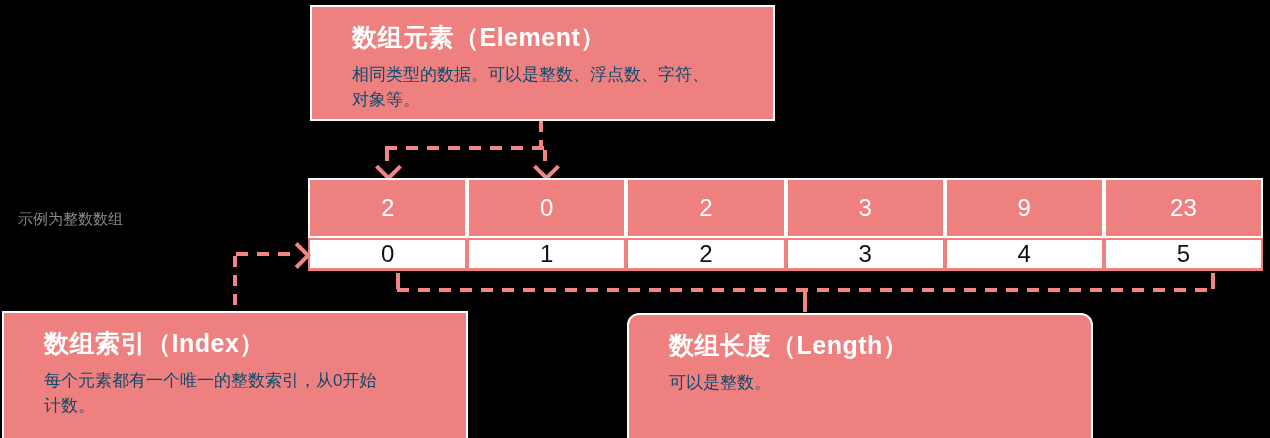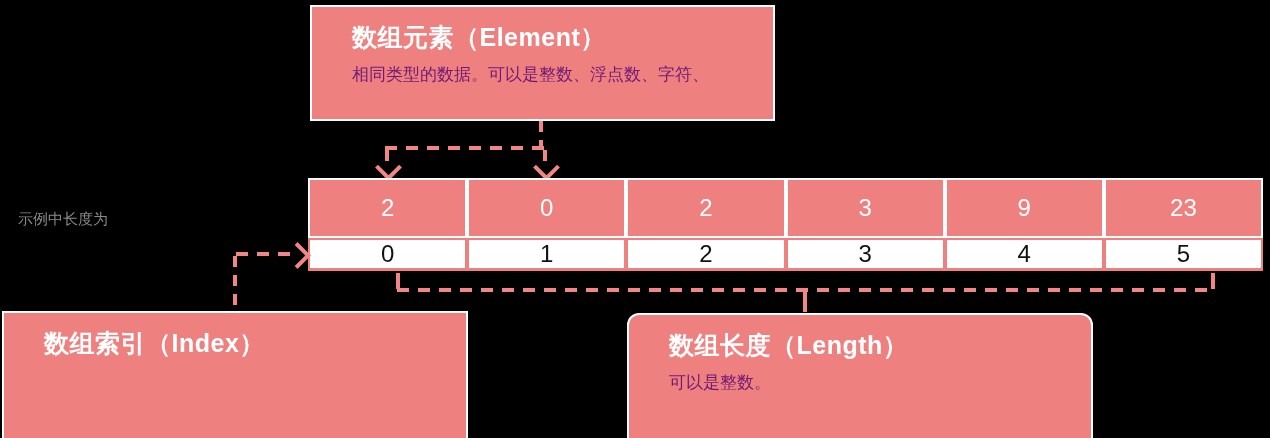--- a/index.html
+++ b/index.html
@@ -4,21 +4,21 @@
 <style>
   html,body { margin:0; padding:0; background:#000; }
   body { font-family:"Liberation Sans","DejaVu Sans",sans-serif; }
   .canvas { position:relative; width:1270px; height:438px; background:#000; overflow:hidden; }
 
   
   .callout { position:absolute; background:#ef8080; border:2px solid #ffffff; box-sizing:border-box;
              color:#fff; padding:14px 12px 10px 40px; }
   .callout-title { font-size:25px; font-weight:600; color:#ffffff; letter-spacing:0.5px; margin-bottom:9px; }
   .callout-body { }
-  .callout-line { font-size:17px; color:#701a75; line-height:1.45; }
+  .callout-line { font-size:17px; color:#0c4a6e; line-height:1.45; }
 
   .element-callout { left:310px; top:5px;   width:465px; height:116px; }
   .index-callout   { left:2px;   top:311px; width:466px; height:132px; }
   .length-callout  { left:627px; top:313px; width:466px; height:138px;border-radius:12px; }
 
   
   .side-label { position:absolute; left:18px; top:210px; font-size:15px; color:#8a8a8a; }
 
   
   .array-wrap { position:absolute; left:308px; top:178px; width:955px; }
@@ -41,31 +41,32 @@
 </style>
 </head>
 <body>
 
 <div class="canvas">
 
   <div class="callout element-callout">
     <div class="callout-title">数组元素（Element）</div>
     <div class="callout-body">
         <div class="callout-line">相同类型的数据。可以是整数、浮点数、字符、</div>
+        <div class="callout-line">对象等。</div>
       </div>
   </div>
 
   <div class="vdash" style="left:539px; top:121px; height:27px;"></div>
   <div class="hdash" style="left:385px; top:146px; width:162px;"></div>
   <div class="vdash" style="left:385px; top:150px; height:18px;"></div>
   <div class="vdash" style="left:543px; top:150px; height:18px;"></div>
   <div class="chev chev-down" style="left:379px; top:158px;"></div>
   <div class="chev chev-down" style="left:537px; top:158px;"></div>
 
-  <div class="side-label">示例中长度为</div>
+  <div class="side-label">示例为整数数组</div>
 
   <div class="array-wrap">
     <div class="value-row">
         <div class="value-cell">2</div>
         <div class="value-cell">0</div>
         <div class="value-cell">2</div>
         <div class="value-cell">3</div>
         <div class="value-cell">9</div>
         <div class="value-cell">23</div>
       </div>
@@ -83,20 +84,24 @@
   <div class="hdash" style="left:236px; top:252px; width:56px;"></div>
   <div class="chev chev-right" style="left:288px; top:246px;"></div>
 
   <div class="tick" style="left:396px; top:273px; height:16px;"></div>
   <div class="hdash" style="left:397px; top:288px; width:816px;"></div>
   <div class="tick" style="left:1211px; top:273px; height:16px;"></div>
   <div class="tick" style="left:803px; top:290px; height:22px;"></div>
 
   <div class="callout index-callout">
     <div class="callout-title">数组索引（Index）</div>
+    <div class="callout-body">
+        <div class="callout-line">每个元素都有一个唯一的整数索引，从0开始</div>
+        <div class="callout-line">计数。</div>
+      </div>
   </div>
 
   <div class="callout length-callout">
     <div class="callout-title">数组长度（Length）</div>
     <div class="callout-body">
         <div class="callout-line">可以是整数。</div>
       </div>
   </div>
 
 </div>

